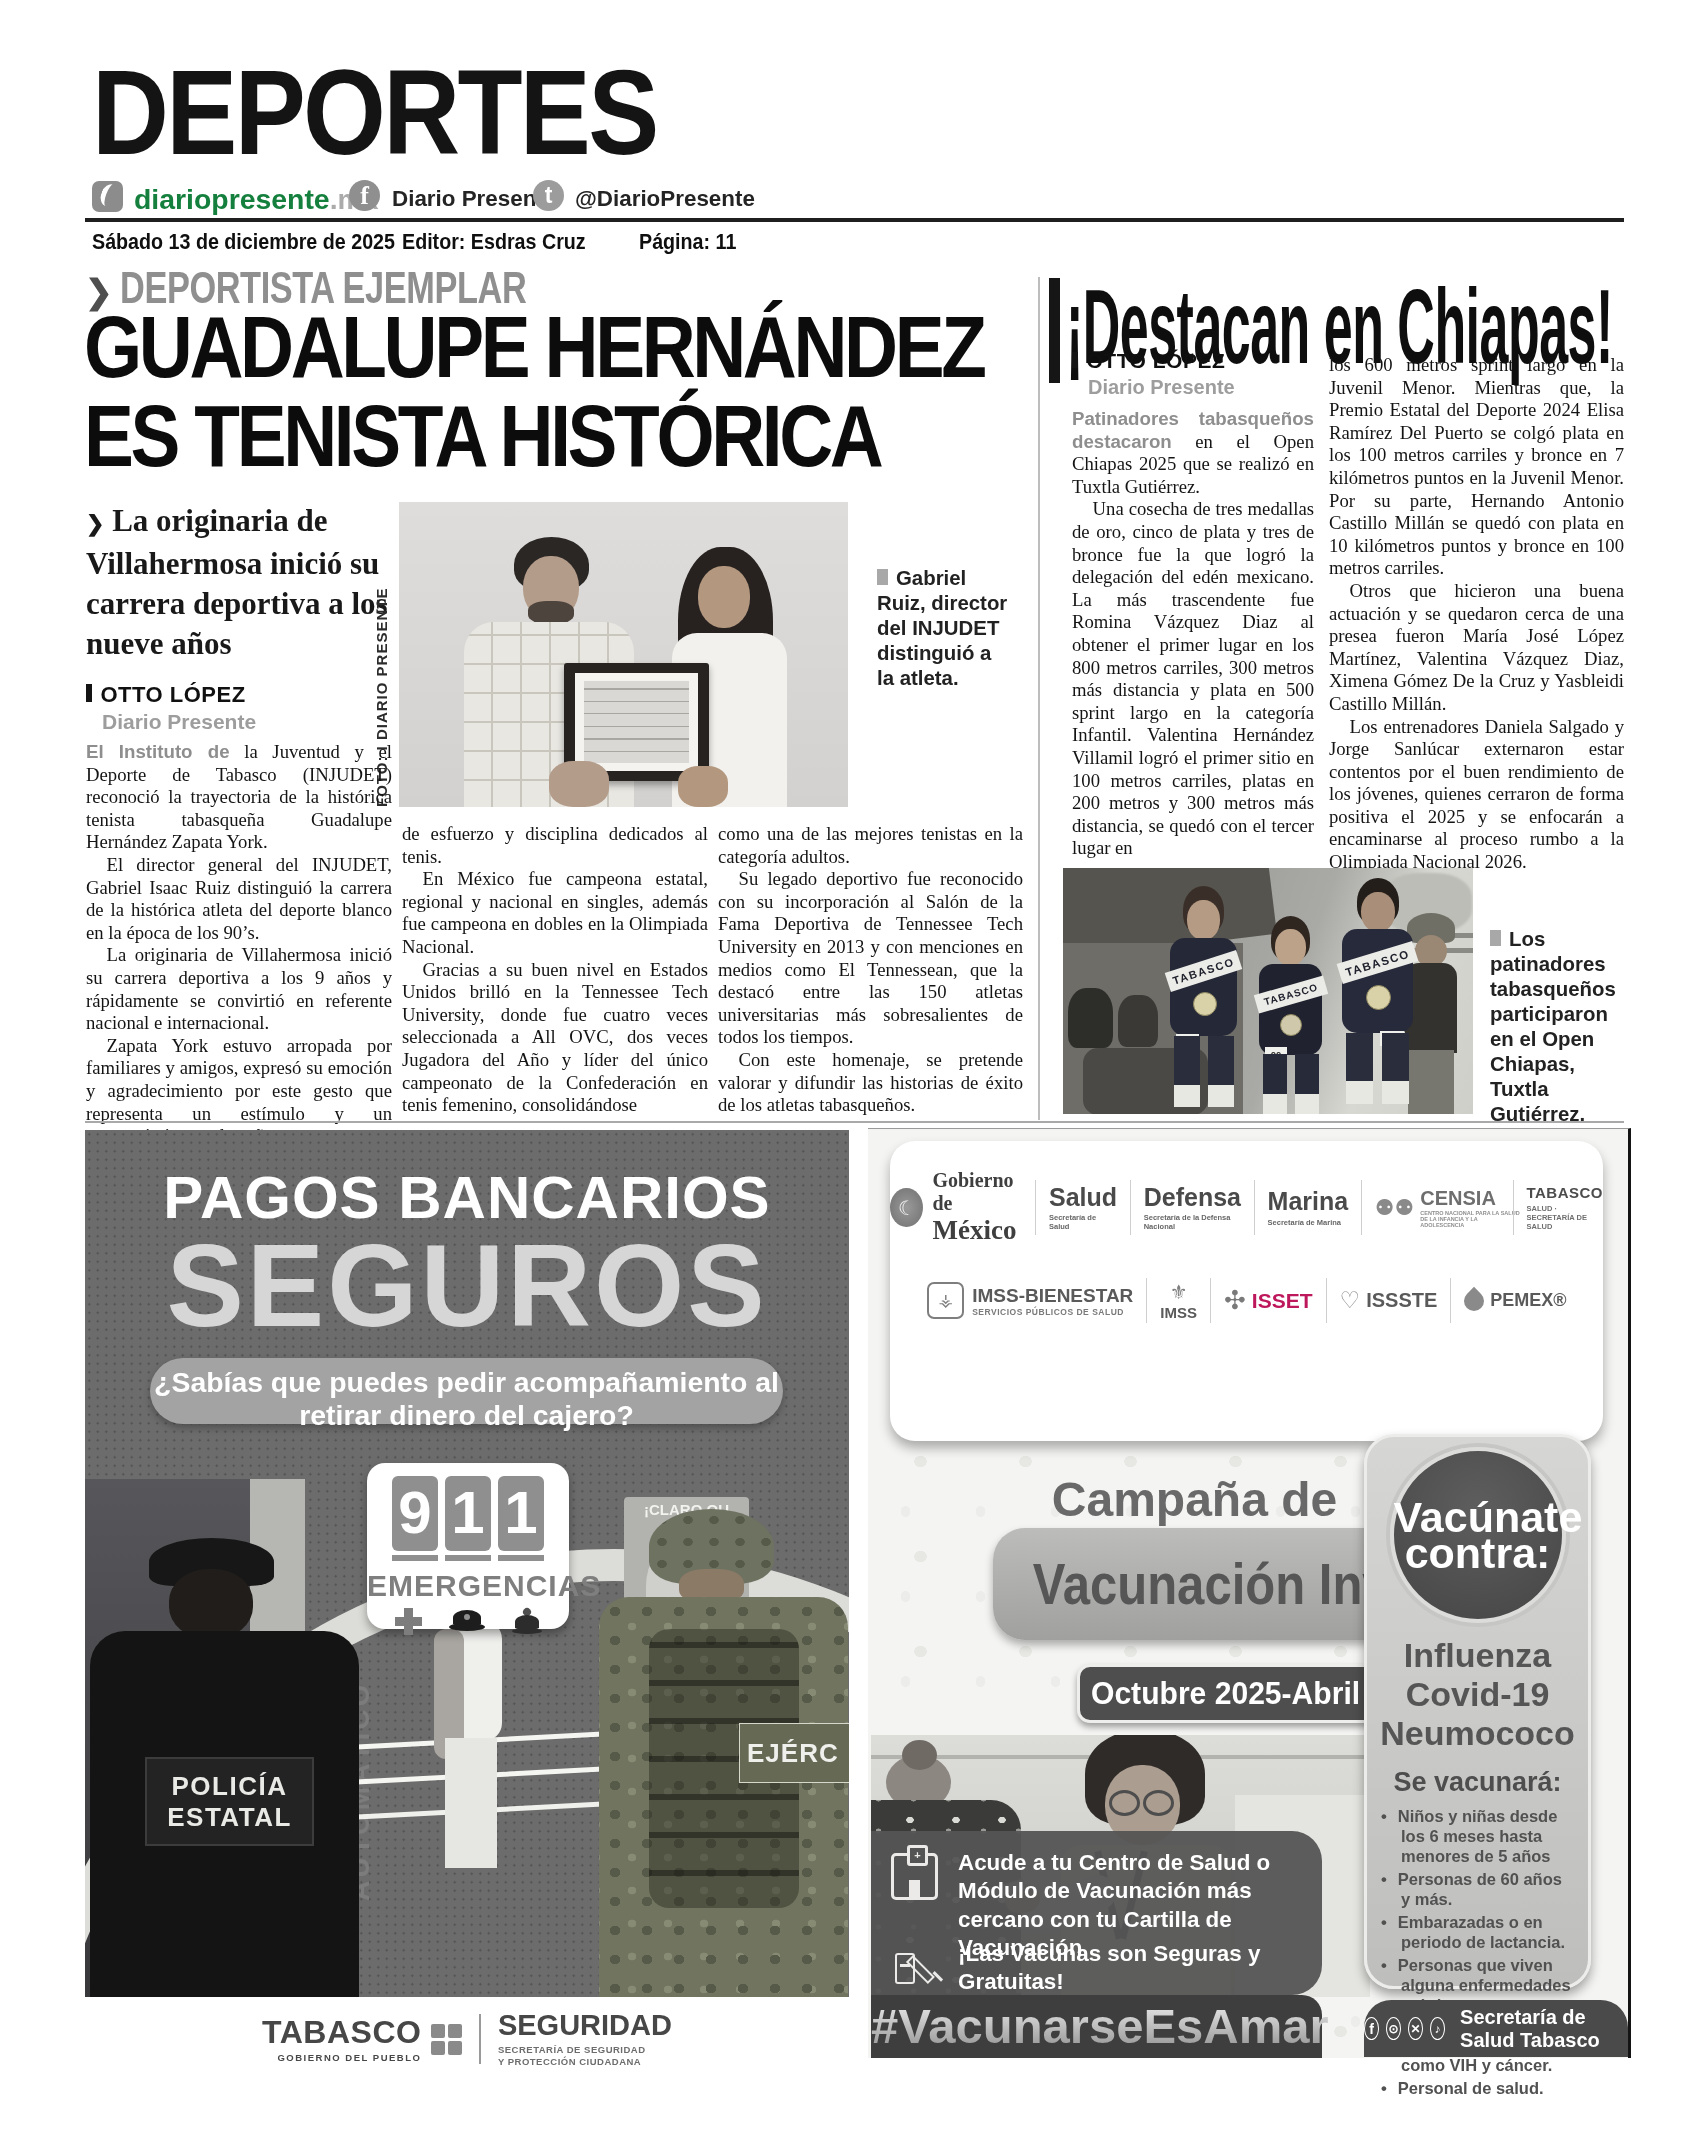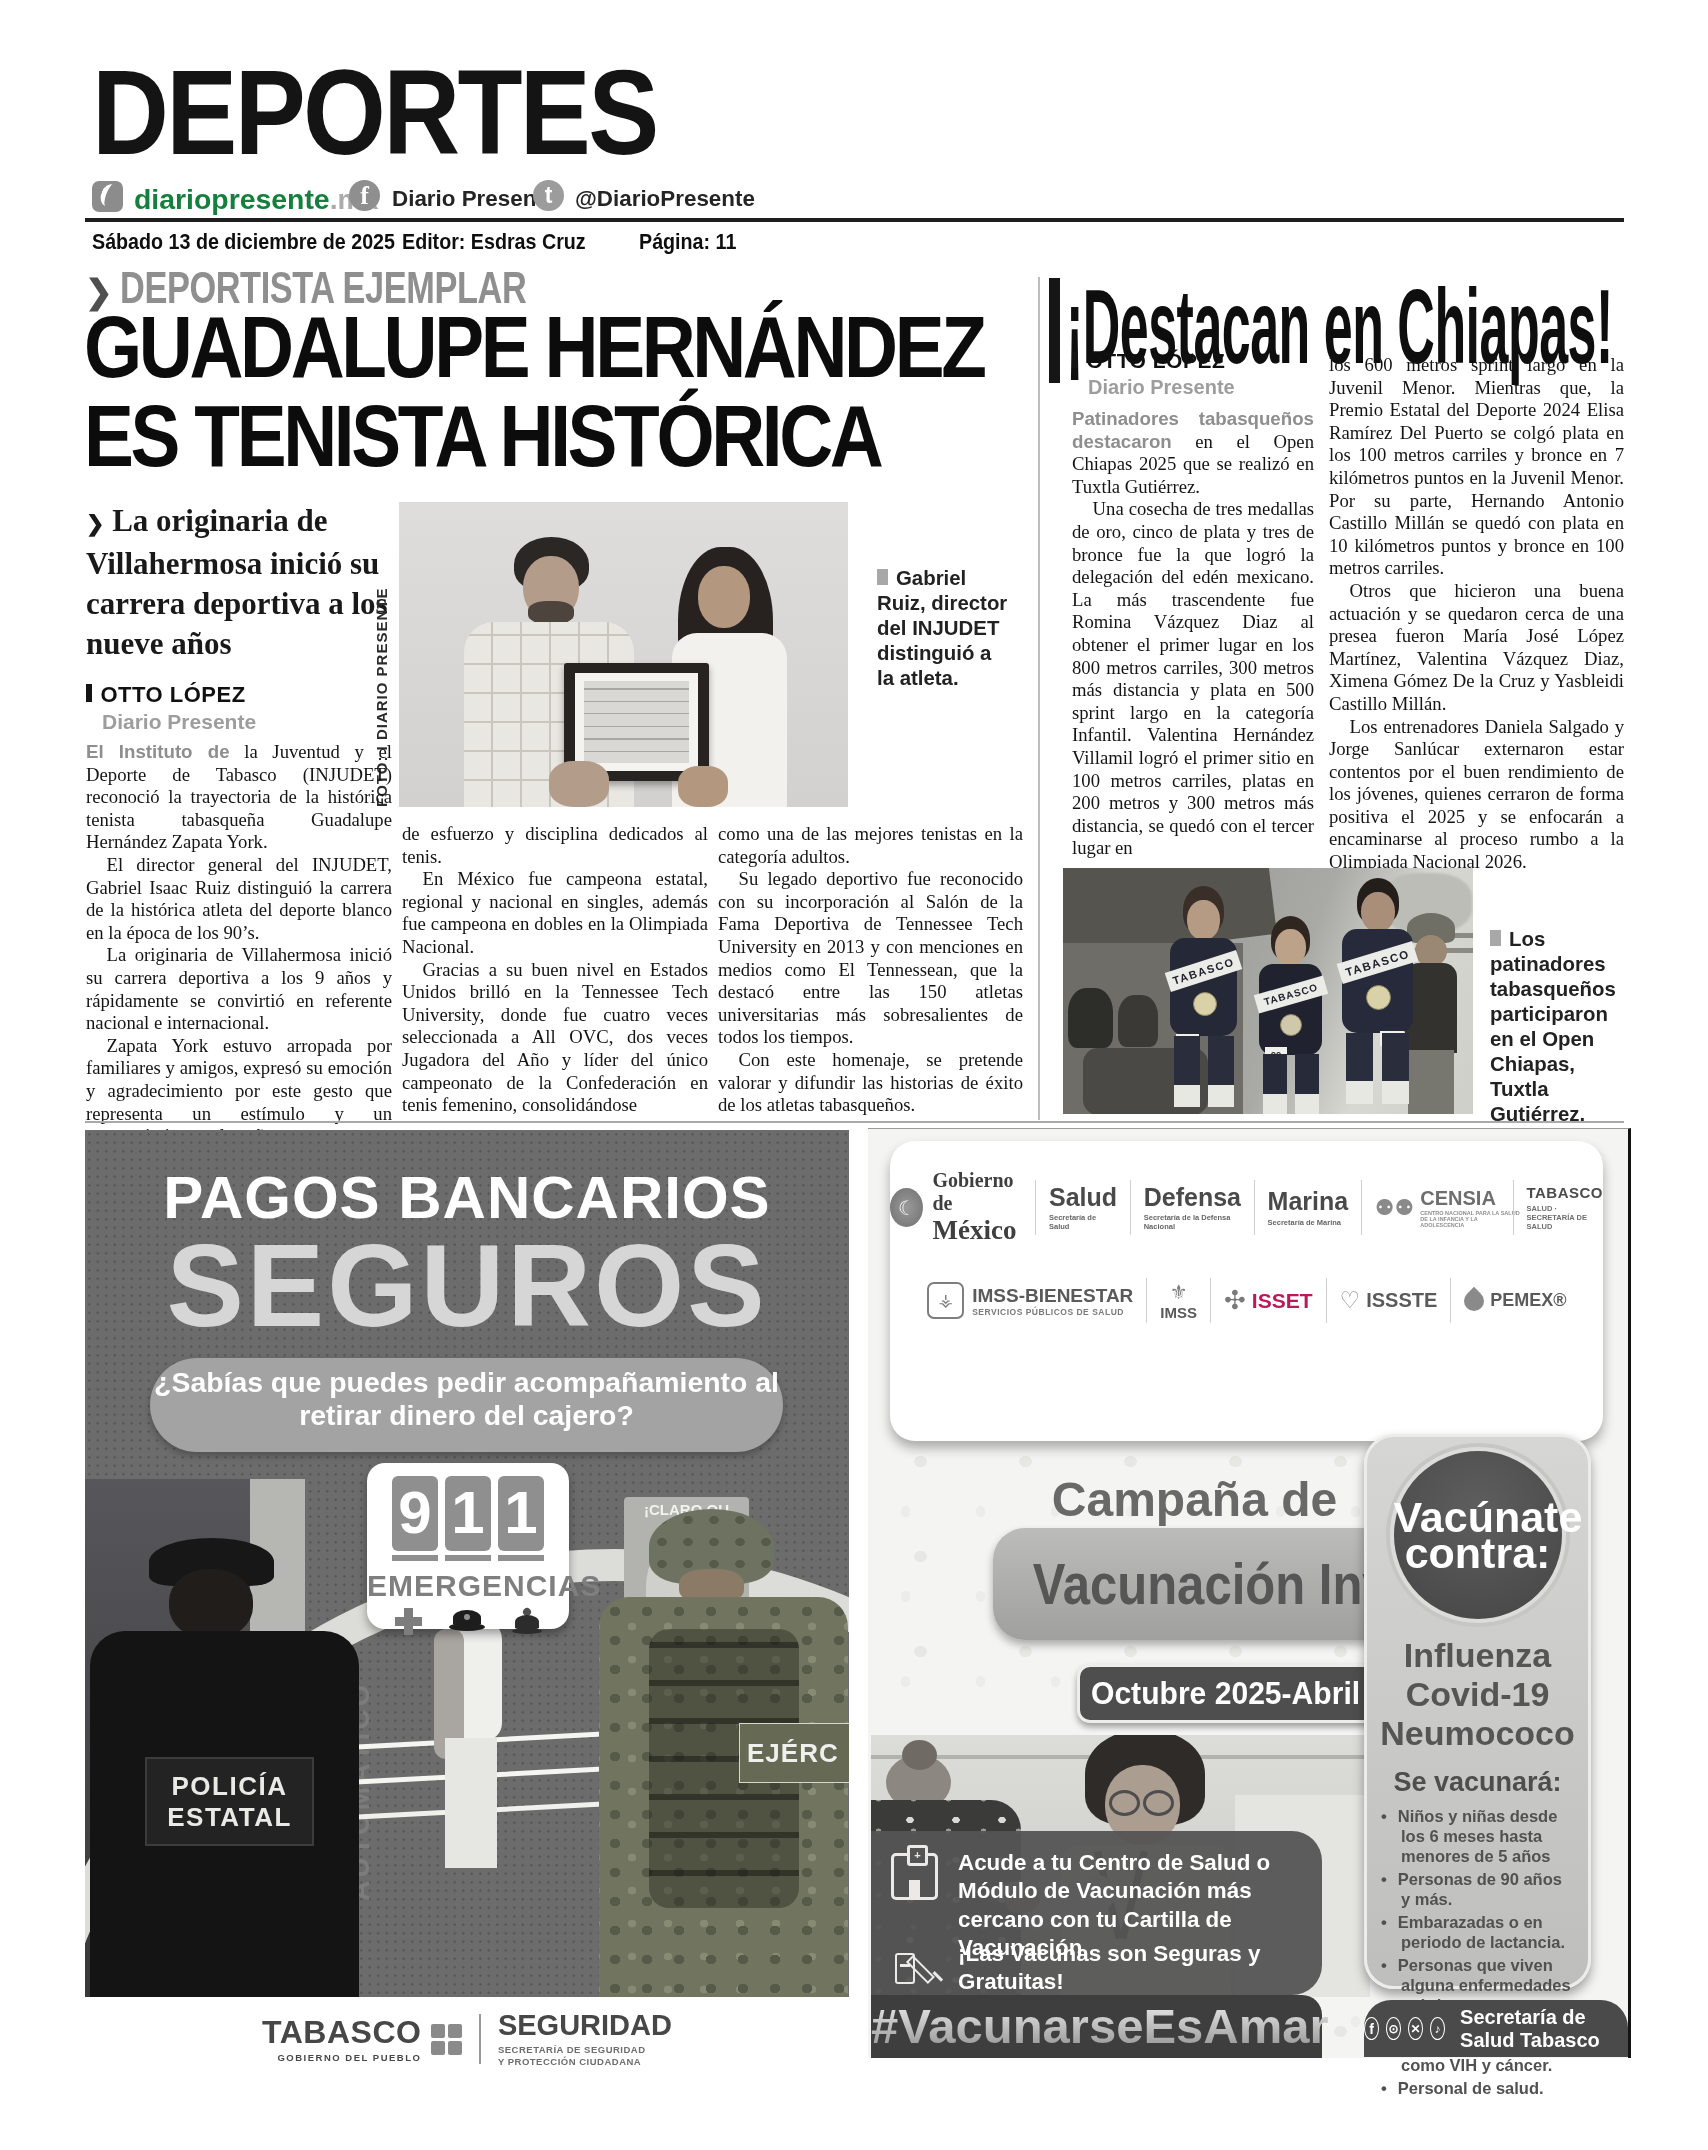--- a/index.html
+++ b/index.html
@@ -283,21 +283,21 @@
     </div>
   </div>
 
   <div class="abs photocap" style="left:1490px;top:927px;width:142px;">
     <span class="capsq"></span><span>Los patinadores tabasqueños participaron en el Open Chiapas, Tuxtla Gutiérrez.</span>
   </div>
 
   <div class="abs ad-left" style="left:85px;top:1130px;width:764px;height:867px;">
     <div class="abs adl-t1" style="left:0;top:33px;width:100%;text-align:center;">PAGOS BANCARIOS</div>
     <div class="abs adl-t2" style="left:0;top:98px;width:100%;text-align:center;">SEGUROS</div>
-    <div class="abs adl-q" style="left:65px;top:228px;width:633px;height:94px;padding-top:8px;box-sizing:border-box;">¿Sabías que puedes pedir acompañamiento al retirar dinero del cajero?</div>
+    <div class="abs adl-q" style="left:65px;top:228px;width:633px;height:66px;padding-top:8px;box-sizing:border-box;">¿Sabías que puedes pedir acompañamiento al retirar dinero del cajero?</div>
 
     <div class="abs" style="left:0;top:349px;width:764px;height:518px;overflow:hidden;background:#ececе8;background:linear-gradient(180deg,#ececе8,#e2e2de);">
       <div class="abs" style="left:0;top:0;width:165px;height:100%;background:linear-gradient(180deg,#57565a,#38373a);"></div>
       <div class="abs" style="left:165px;top:0;width:55px;height:100%;background:#b6b6b2;"></div>
       <div class="abs" style="left:-70px;top:70px;width:1197px;height:1197px;border:32px solid #dcdcd8;border-radius:50%;box-sizing:border-box;"></div>
       <div class="abs" style="left:225px;top:13px;height:309px;writing-mode:vertical-rl;transform:rotate(180deg);font-size:28px;font-weight:900;color:#6f6f6f;letter-spacing:4px;">CAJERO</div>
       <div class="abs" style="left:259px;top:13px;height:409px;writing-mode:vertical-rl;transform:rotate(180deg);font-size:28px;font-weight:900;color:#7c7c7c;letter-spacing:3px;">AUTOMÁTICO</div>
 
       <div class="abs" style="left:539px;top:18px;width:125px;height:214px;background:#b2b2ae;border-radius:4px;">
         <div class="abs" style="left:0;top:4px;width:100%;text-align:center;font-size:15px;font-weight:900;color:#f2f2ef;">¡CLARO QU</div>
@@ -495,21 +495,21 @@
         <div>contra:</div>
       </div>
       <div style="margin-top:13px;">
         <div class="disease">Influenza</div>
         <div class="disease">Covid-19</div>
         <div class="disease">Neumococo</div>
       </div>
       <div class="sevac" style="margin-top:14px;">Se vacunará:</div>
       <ul class="vlist">
         <li><span>Niños y niñas desde los 6 meses hasta menores de 5 años</span></li>
-        <li><span>Personas de 90 años y más.</span></li>
+        <li><span>Personas de 60 años y más.</span></li>
         <li><span>Embarazadas o en periodo de lactancia.</span></li>
         <li><span>Personas que viven alguna enfermedades crónico-degenerativas o inmunocomprometidas como VIH y cáncer.</span></li>
         <li><span>Personal de salud.</span></li>
       </ul>
     </div>
 
     <div class="abs cta" style="left:3px;top:702px;width:451px;height:164px;">
       <div class="abs" style="left:20px;top:22px;width:47px;height:47px;border:3px solid #eceae8;border-radius:5px;box-sizing:border-box;">
         <div class="abs" style="left:13px;top:-11px;width:15px;height:15px;background:#545454;border:3px solid #eceae8;border-radius:3px;color:#eceae8;font-size:11px;font-weight:900;line-height:14px;text-align:center;">+</div>
         <div class="abs" style="left:15px;top:24px;width:11px;height:17px;background:#eceae8;"></div>

